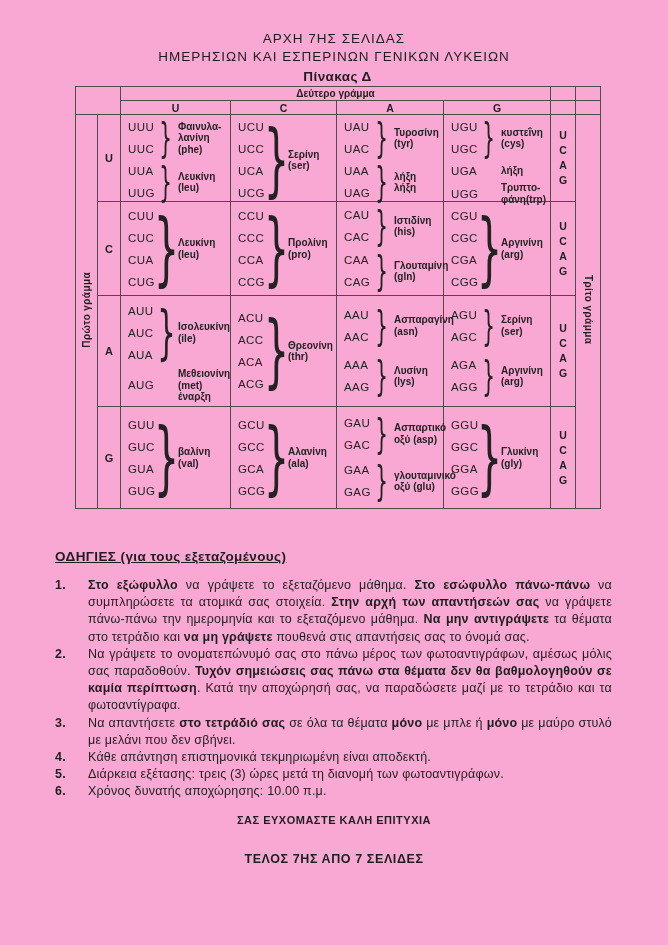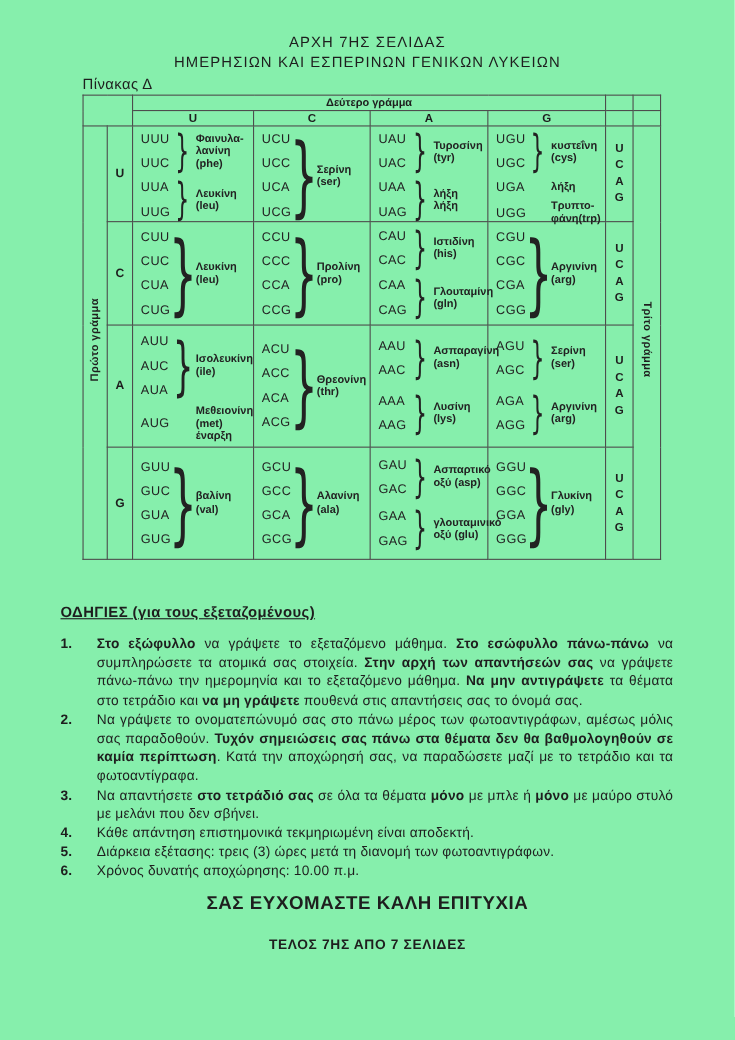--- a/index.html
+++ b/index.html
@@ -1,24 +1,24 @@
 <!DOCTYPE html>
 <html><head>
 <meta charset="utf-8">
 <style>
   * { margin:0; padding:0; box-sizing:border-box; }
   html,body { background:#ffffff; }
   .page {
-    position:relative; width:668px; height:945px; background:#86efac;
+    position:relative; width:668px; height:945px; background:#f9a8d4;
     font-family:"Liberation Sans", sans-serif; color:#1e1e1e; overflow:hidden;
   }
   
   .page-header { padding-top:30px; text-align:center; font-size:13.5px; line-height:18px; letter-spacing:1px; }
   .intro { margin:11px 0 0 88px; font-size:13px; letter-spacing:0.6px; }
-  .table-title { width:525px; margin:3px 0 2px 75px; text-align:left; font-weight:normal; font-size:13.5px; letter-spacing:0.4px; }
+  .table-title { width:525px; margin:3px 0 2px 75px; text-align:center; font-weight:bold; font-size:13.5px; letter-spacing:0.4px; }
 
   
   table.gtable { border-collapse:collapse; table-layout:fixed; width:525px; margin-left:75px; }
   table.gtable td { border:1px solid #4d4d4d; padding:0; vertical-align:middle; }
   td.top-hdr { text-align:center; font-weight:bold; font-size:10px; height:14px;margin-top:17px; }
   td.col-letter { text-align:center; font-weight:bold; font-size:10.5px; height:14px; }
   td.empty-hd { height:14px; }
   td.first-letter { text-align:center; font-weight:bold; font-size:11px; }
   td.rot-cell { text-align:center; }
   .rot-left  { writing-mode:vertical-rl; transform:rotate(180deg); font-weight:bold; font-size:10px; letter-spacing:0.4px; display:inline-block; }
@@ -38,21 +38,21 @@
   .third-letter { font-weight:bold; font-size:10.5px; line-height:15px; }
 
   
   .instructions { margin:40px 56px 0 55px; width:557px; }
   .instr-title { font-weight:bold; font-size:13.5px; text-decoration:underline; letter-spacing:0.4px; margin-bottom:13px; }
   .instr-item { display:flex; font-size:12.5px; line-height:17.2px; letter-spacing:0.2px; }
   .instr-num { width:33px; flex-shrink:0; font-weight:bold; }
   .instr-text { flex:1; text-align:justify; }
 
   
-  .closing { margin-top:11px; text-align:center; font-weight:bold; font-size:17px; line-height:17px; letter-spacing:0.5px; }
+  .closing { margin-top:11px; text-align:center; font-weight:bold; font-size:11px; line-height:17px; letter-spacing:0.5px; }
   .page-footer { margin-top:23px; text-align:center; font-weight:bold; font-size:12.5px; letter-spacing:0.6px; }
   .page-footer span { }
 </style>
 </head>
 <body>
 
 <div class="page">
   <div class="page-header">
     <div>ΑΡΧΗ 7ΗΣ ΣΕΛΙΔΑΣ</div>
     <div>ΗΜΕΡΗΣΙΩΝ ΚΑΙ ΕΣΠΕΡΙΝΩΝ ΓΕΝΙΚΩΝ ΛΥΚΕΙΩΝ</div>

